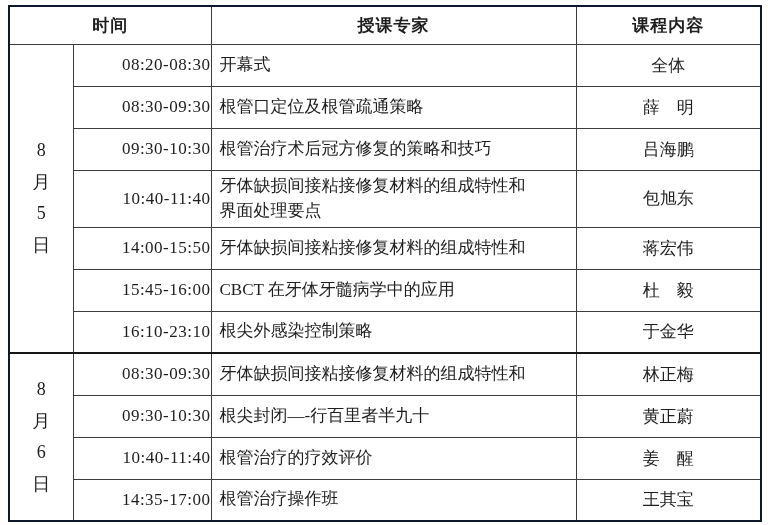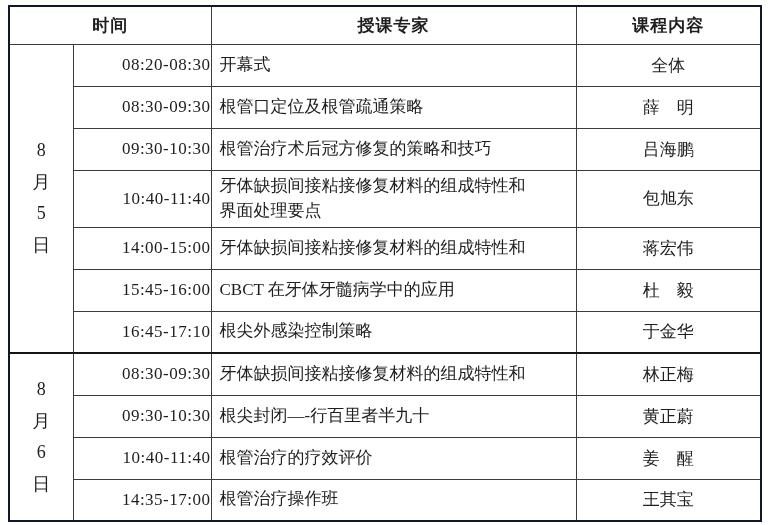--- a/index.html
+++ b/index.html
@@ -101,31 +101,31 @@
         <td class="content">根管治疗术后冠方修复的策略和技巧</td>
         <td class="expert">吕海鹏</td>
       </tr>
       <tr class="tall-row">
         <td class="time">10:40-11:40</td>
         <td class="content">牙体缺损间接粘接修复材料的组成特性和
 界面处理要点</td>
         <td class="expert">包旭东</td>
       </tr>
       <tr>
-        <td class="time">14:00-15:00</td>
+        <td class="time">14:00-15:50</td>
         <td class="content">牙体缺损间接粘接修复材料的组成特性和</td>
         <td class="expert">蒋宏伟</td>
       </tr>
       <tr>
         <td class="time">15:45-16:00</td>
         <td class="content">CBCT 在牙体牙髓病学中的应用</td>
         <td class="expert">杜　毅</td>
       </tr>
       <tr>
-        <td class="time">16:45-17:10</td>
+        <td class="time">16:10-23:10</td>
         <td class="content">根尖外感染控制策略</td>
         <td class="expert">于金华</td>
       </tr>
 
       <tr class="group-start">
         <td class="date" rowspan="4">
           <div class="vdate">8月6日</div>
         </td>
         <td class="time">08:30-09:30</td>
         <td class="content">牙体缺损间接粘接修复材料的组成特性和</td>

